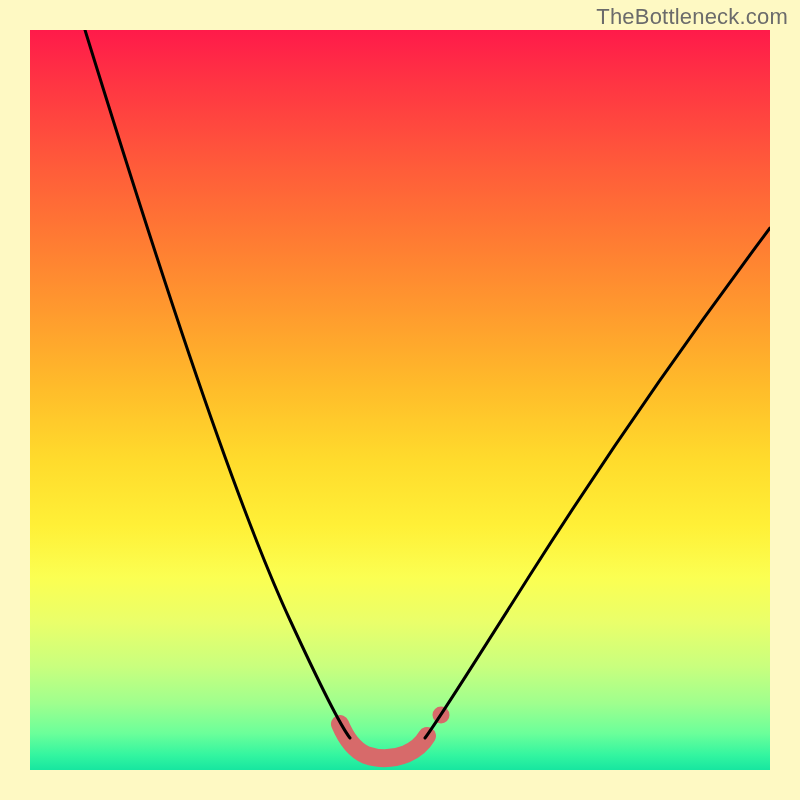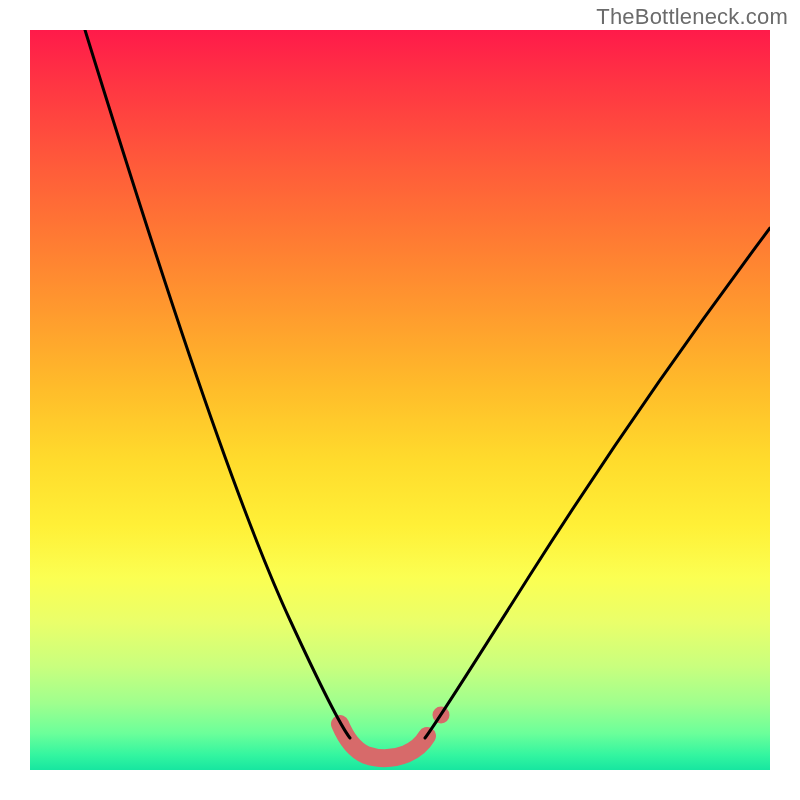--- a/index.html
+++ b/index.html
@@ -3,21 +3,21 @@
 <meta charset="utf-8">
 <style>
   * { margin: 0; padding: 0; box-sizing: border-box; }
   html, body { width: 800px; height: 800px; overflow: hidden; }
   body { background: #000; font-family: Arial, Helvetica, sans-serif; }
 
   .frame {
     position: absolute;
     left: 0; top: 0;
     width: 800px; height: 800px;
-    background: #ffffff;
+    background: #fef9c3;
     text-align: center;
   }
 
   .watermark {
     position: absolute;
     top: 4px;
     right: 12px;
     color: #6b6b6b;
     font-size: 22px;
     font-weight: 400;

